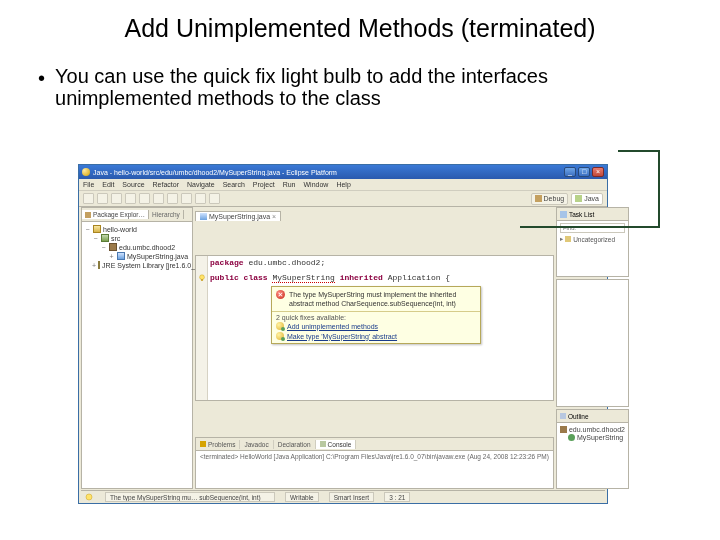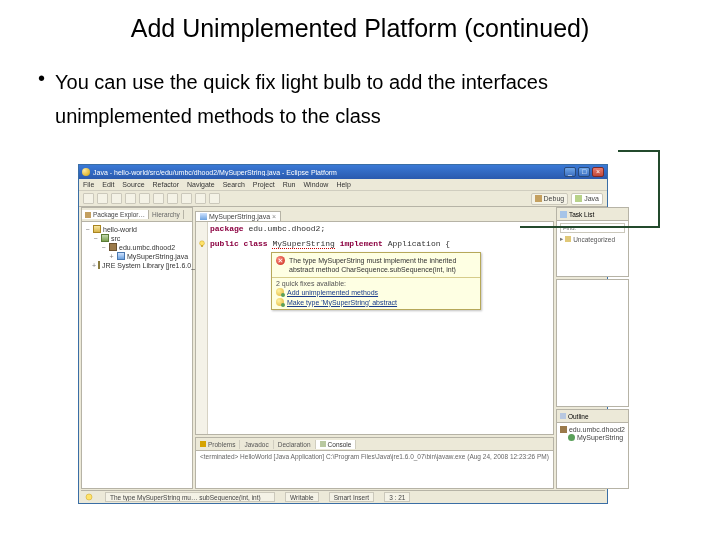--- a/index.html
+++ b/index.html
@@ -21,21 +21,21 @@
     display: flex;
     padding: 12px 48px 0 38px;
   }
   .bullet-dot {
     font-size: 20px;
     line-height: 26px;
     padding-right: 10px;
   }
   .bullet-text {
     font-size: 20px;
-    line-height: 34px;
+    line-height: 22px;
   }
   .screenshot {
     position: absolute;
     left: 78px;
     top: 164px;
     width: 530px;
     height: 340px;
     border: 1px solid #3a6ea5;
     background: #ece9d8;
     font-family: Tahoma, Arial, sans-serif;
@@ -168,20 +168,21 @@
   .ico-lib  { background: linear-gradient(#e0d8a0, #b8a860); border: 1px solid #8a7c40; }
   .indent1 { padding-left: 8px; }
   .indent2 { padding-left: 16px; }
   .indent3 { padding-left: 24px; }
   
   .center {
     flex: 1;
     display: flex;
     flex-direction: column;
     margin-right: 2px;
+    gap: 34px;
   }
   .editor-tabs {
     height: 14px;
     display: flex;
     align-items: flex-end;
     background: #ece9d8;
   }
   .editor-tab {
     background: #fff;
     border: 1px solid #b6b3a6;
@@ -384,21 +385,21 @@
   .statusbar .cell.long { flex: 1; max-width: 170px; }
   
   .annotation-line {
     position: absolute;
     border-top: 2px solid #234a2c;
   }
 </style>
 </head>
 <body>
 
-<div class="slide-title">Add Unimplemented Platform (continued)</div>
+<div class="slide-title">Add Unimplemented Methods (terminated)</div>
 <div class="bullet-row">
   <div class="bullet-dot">•</div>
   <div class="bullet-text">You can use the quick fix light bulb to add the interfaces unimplemented methods to the class</div>
 </div>
 
 <div class="screenshot">
 
   <div class="titlebar">
     <div class="app-icon"></div>
     <div class="title-text">Java - hello-world/src/edu/umbc/dhood2/MySuperString.java - Eclipse Platform</div>
@@ -498,21 +499,21 @@
               <circle cx="5" cy="4" r="3" fill="#ffe36a" stroke="#c9a020" stroke-width="0.6"></circle>
               <rect x="3.7" y="6.5" width="2.6" height="2" fill="#c9a020"></rect>
             </svg>
         </div>
         <div class="code-lines">
           <div><span class="kw">package</span><span> edu.umbc.dhood2;</span></div>
           <div style="height:6px;"></div>
           <div>
             <span class="kw">public class</span>
             <span> </span><span class="err">MySuperString</span>
-            <span> </span><span class="kw">implement</span>
+            <span> </span><span class="kw">inherited</span>
             <span> </span><span>Application {</span>
           </div>
         </div>
 
         <div class="quickfix">
           <div class="qf-head">
             <div class="erricon">✕</div>
             <div class="errtext">The type MySuperString must implement the inherited abstract method CharSequence.subSequence(int, int)</div>
           </div>
           <div class="qf-sub">2 quick fixes available:</div>

